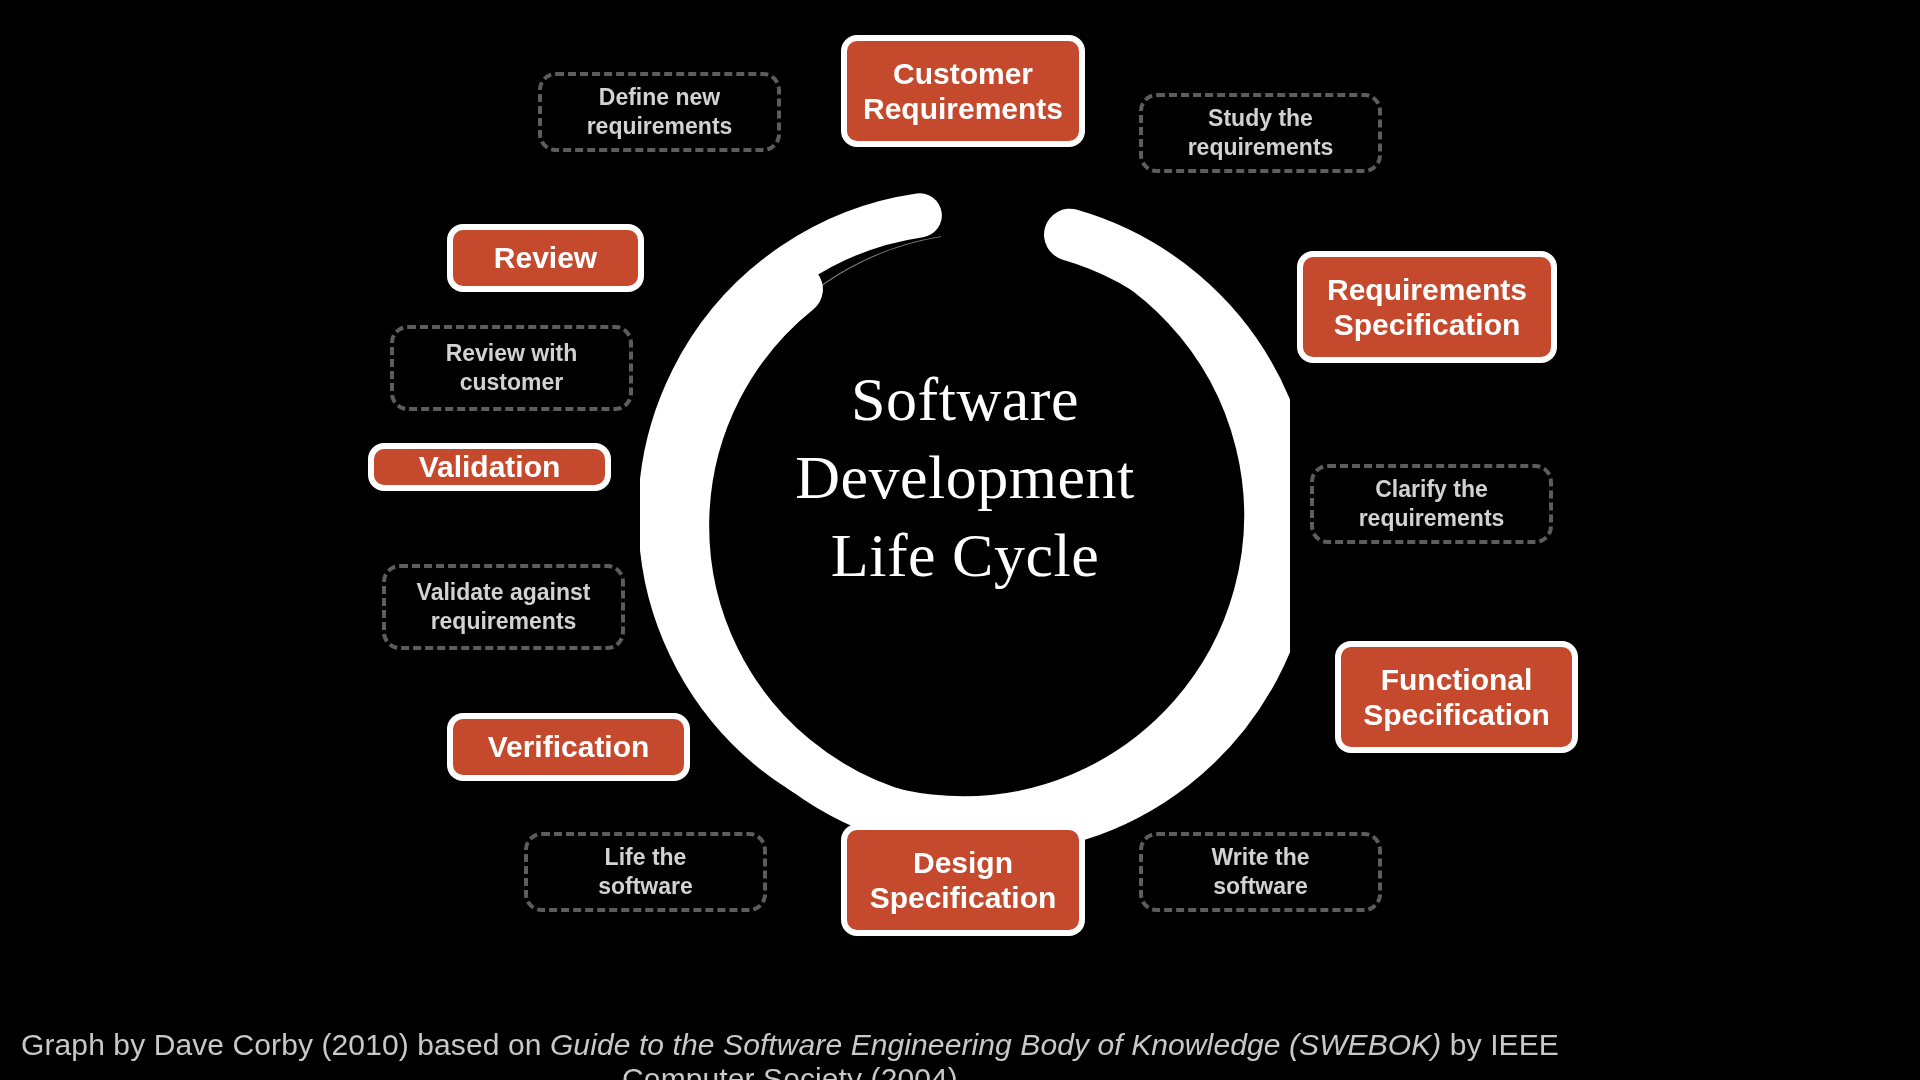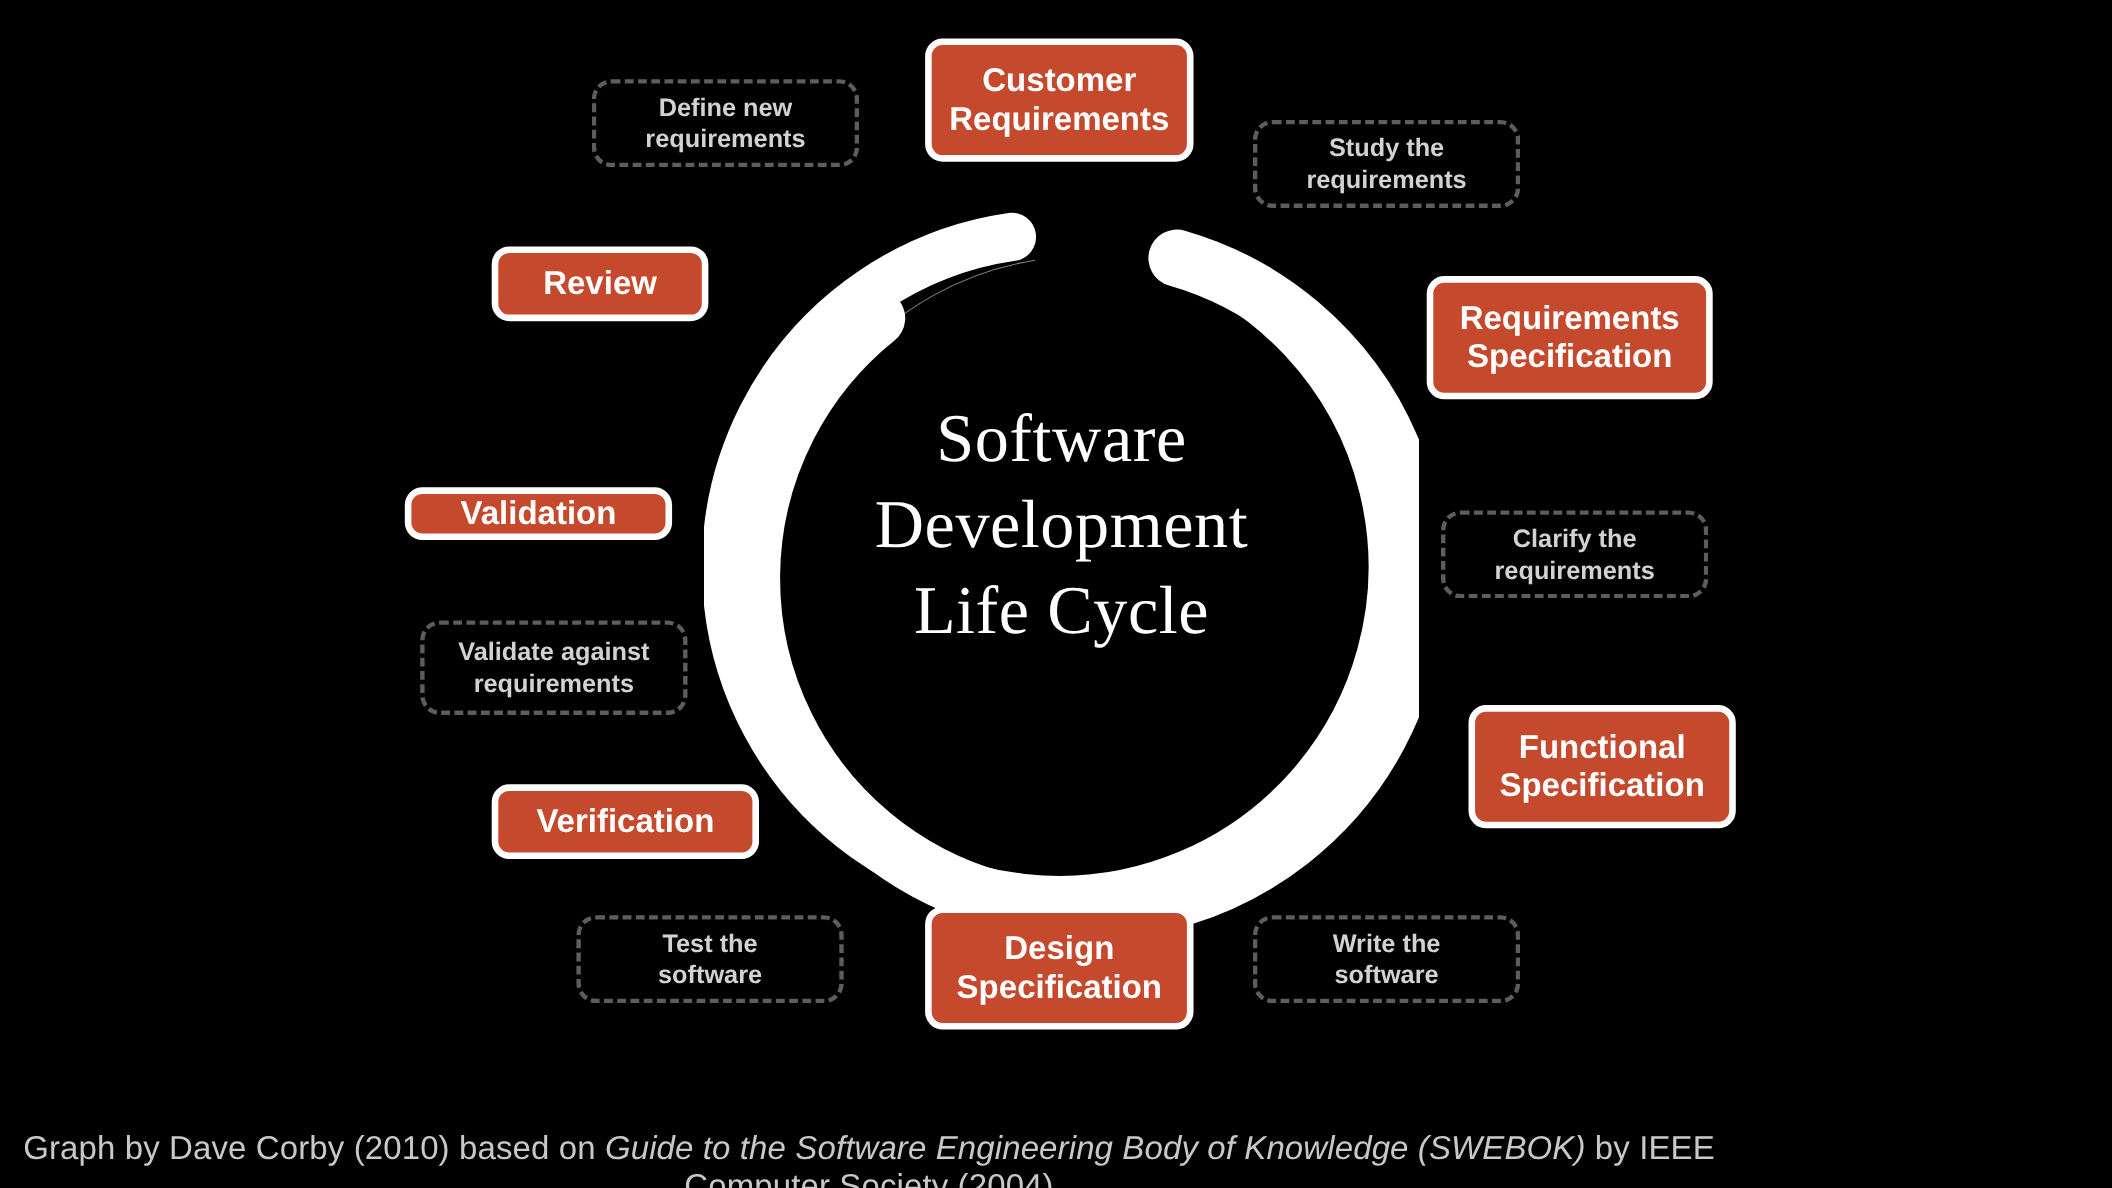--- a/index.html
+++ b/index.html
@@ -78,21 +78,21 @@
     border-radius: 18px;
     color: #d2d2d2;
     font-weight: bold;
     font-size: 23px;
     line-height: 1.25;
   }
 
   
   #node-customer-requirements { left: 841px; top: 35px;  width: 244px; height: 112px; }
   #node-define-new            { left: 538px; top: 72px;  width: 243px; height: 80px;  }
-  #node-study-the             { left: 1139px;top: 109px;  width: 243px; height: 80px;  }
+  #node-study-the             { left: 1139px;top: 93px;  width: 243px; height: 80px;  }
 
   #node-review                { left: 447px; top: 224px; width: 197px; height: 68px;  }
   #node-requirements-spec     { left: 1297px;top: 251px; width: 260px; height: 112px; }
 
   #node-review-with-customer  { left: 390px; top: 325px; width: 243px; height: 86px;  }
   #node-clarify-the           { left: 1310px;top: 464px; width: 243px; height: 80px;  }
 
   #node-validation            { left: 368px; top: 443px; width: 243px; height: 48px;  }
   #node-functional-spec       { left: 1291px;top: 641px; width: 243px; height: 112px; margin-left: 44px; }
 
@@ -179,26 +179,28 @@
 
   <div class="node activity" id="node-study-the">Study the
 requirements</div>
 
   <div class="node activity" id="node-clarify-the">Clarify the
 requirements</div>
 
   <div class="node activity" id="node-write-the">Write the
 software</div>
 
-  <div class="node activity" id="node-test-the">Test the
+  <div class="node activity" id="node-test-the">Life the
 software</div>
 
   <div class="node activity" id="node-validate-against">Validate against
 requirements</div>
 
+  <div class="node activity" id="node-review-with-customer">Review with
+customer</div>
 
   <div class="node activity" id="node-define-new">Define new
 requirements</div>
 
   <div id="caption">
     <span>Graph by Dave Corby (2010) based on </span><span class="em">Guide to the Software Engineering Body of Knowledge (SWEBOK)</span><span> by IEEE Computer Society (2004)</span>
   </div>
 
 </div>
 

